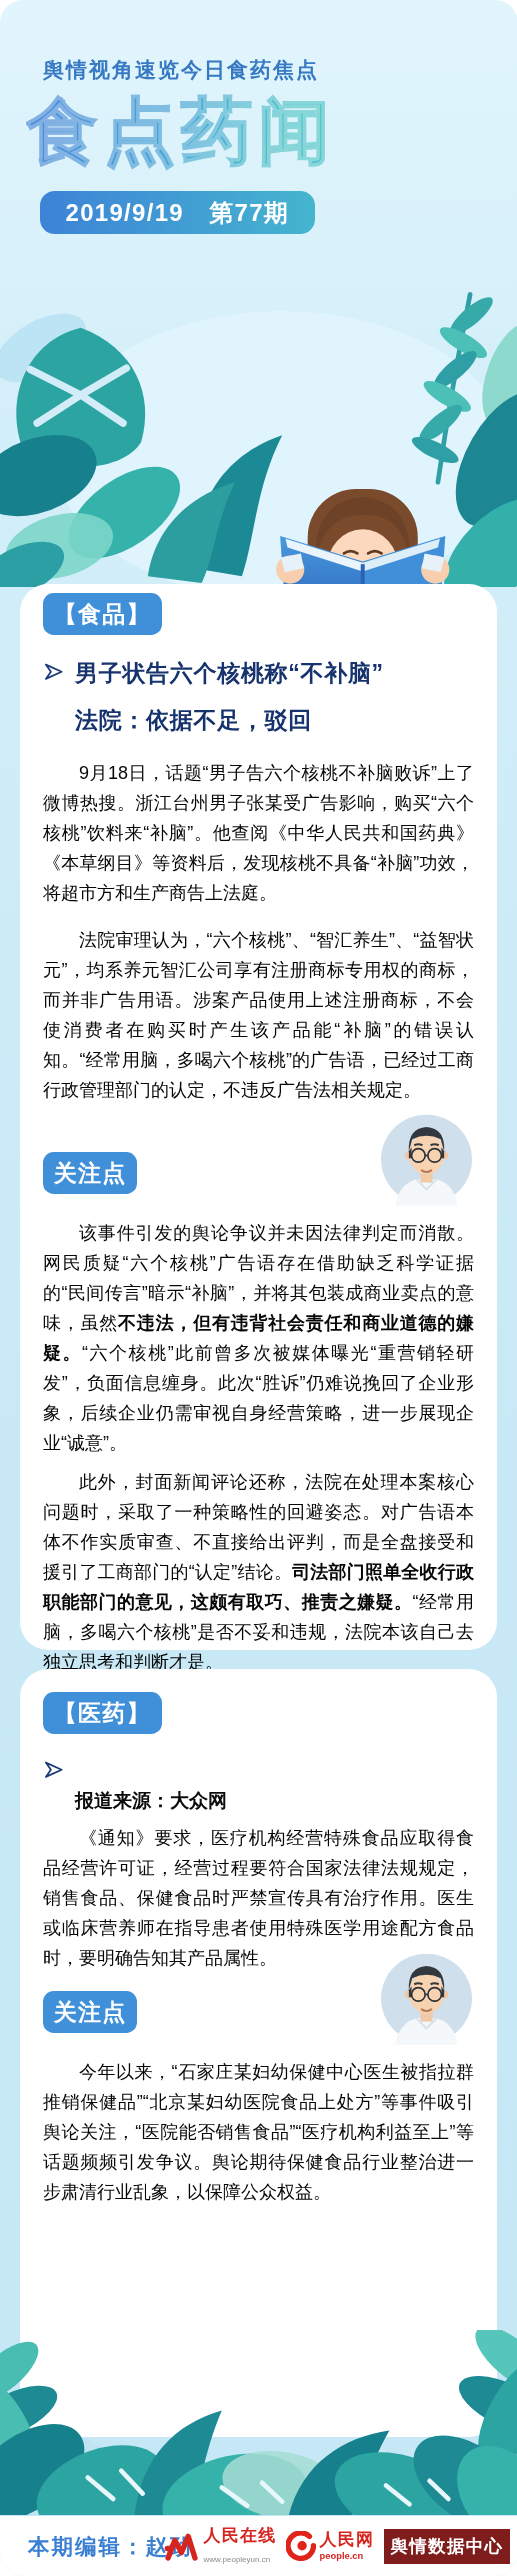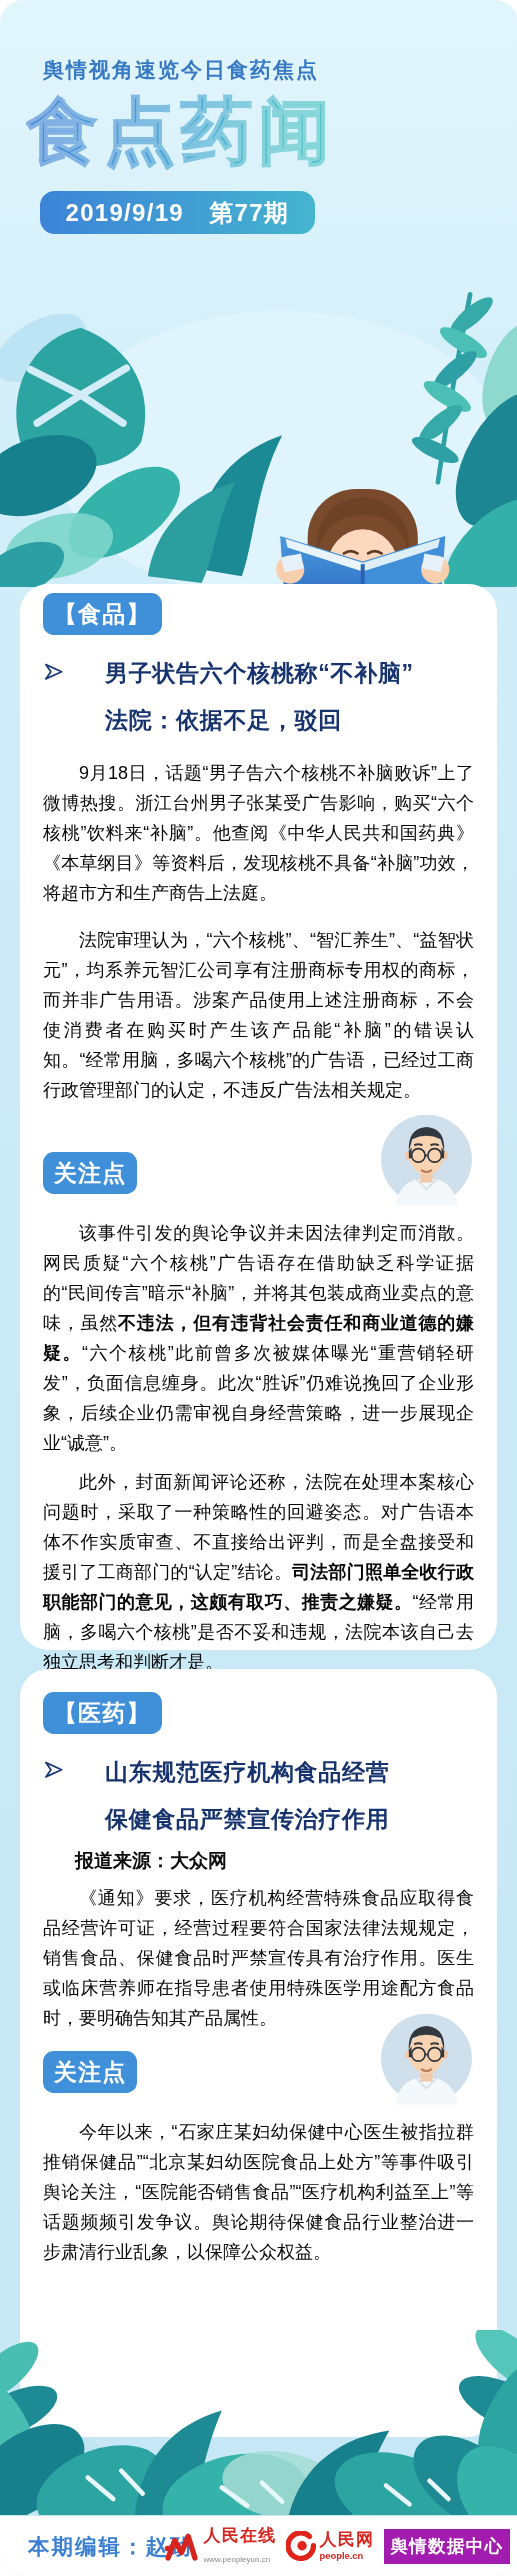--- a/index.html
+++ b/index.html
@@ -28,21 +28,21 @@
   .card{position:absolute;left:20px;width:477px;background:#ffffff;border-radius:28px;box-sizing:border-box;padding:0 23px;z-index:2;}
   .card1{top:584px;height:1066px;}
   .card2{top:1669px;height:768px;}
   .section-badge{
     display:inline-block;background:#4090d9;color:#fff;font-weight:bold;font-size:23px;
     line-height:42px;padding:0 10.7px;border-radius:10.7px;letter-spacing:1.3px;
   }
   .mt14{margin-top:9.4px;}.mt34{margin-top:23px;}
   .article-title{display:flex;margin-top:14.8px;}
   .bullet{width:32px;flex:0 0 32px;padding-top:10.7px;}
-  .title-lines{font-size:23px;font-weight:bold;color:#16336e;line-height:47px;letter-spacing:0.7px;margin-left:30px;}
+  .title-lines{font-size:23px;font-weight:bold;color:#16336e;line-height:47px;letter-spacing:0.7px;}
   .source{margin-top:5.4px;margin-left:32px;font-size:19px;font-weight:bold;color:#0c0c0c;height:23px;}
   .para{margin:0;font-size:18px;line-height:30px;color:#070707;text-align:justify;text-indent:2em;}
   .para b{font-weight:bold;}
   .p-first{margin-top:13.4px;}
   .p-next{margin-top:17.5px;}
   .p-next2{margin-top:12px;}
   .focus-row{position:relative;margin-top:47px;height:42px;}
   .focus-row.tight{margin-top:17.5px;}
   .avatar{position:absolute;right:0px;top:-39px;width:95px;height:93px;}
   .f1{margin-top:24px;}
@@ -50,21 +50,21 @@
   
   .bottom-leaves{position:absolute;left:0;top:2330px;width:518px;height:185px;z-index:3;pointer-events:none;}
   .footer{position:absolute;left:0;top:2516px;width:518px;height:60px;background:#ffffff;z-index:4;}
   .editor{position:absolute;left:28px;top:16px;font-size:21.5px;font-weight:bold;color:#3a7fd2;letter-spacing:2px;}
   .logos{position:absolute;right:8px;top:6.7px;display:flex;align-items:center;gap:9.4px;height:47px;}
   .logo-unit{display:flex;align-items:center;gap:4px;}
   .logo-col{display:flex;flex-direction:column;line-height:1.1;}
   .logo-cn{font-size:17px;font-weight:bold;color:#d6251f;letter-spacing:1.3px;font-family:"Liberation Serif","DejaVu Serif",serif;}
   .logo-url{font-size:8px;color:#8a8a8a;margin-top:10px;}
   .logo-sub{font-size:9.4px;font-weight:bold;color:#d6251f;margin-top:1.3px;}
-  .red-badge{background:#a21caf;color:#fff;font-size:17.5px;font-weight:bold;padding:5.4px 6.7px;letter-spacing:1.3px;}
+  .red-badge{background:#7f1d1d;color:#fff;font-size:17.5px;font-weight:bold;padding:5.4px 6.7px;letter-spacing:1.3px;}
 </style>
 </head>
 <body>
 
 <div class="page">
 
   <div class="tagline">舆情视角速览今日食药焦点</div>
   <div class="logo">食点药闻</div>
   <div class="issue-badge">2019/9/19　第77期</div>
 
@@ -177,24 +177,20 @@
   </div>
 
   <div class="card card2">
     <div class="section-badge mt34">【医药】</div>
 
     <div class="article-title">
       <span class="bullet">
         <svg width="21.5" height="21.5" viewBox="0 0 30 30">
             <path d="M4 5 L26 15 L4 25 L11 15 Z" fill="#ffffff" stroke="#1c3a78" stroke-width="2.5" stroke-linejoin="round"></path>
           </svg>
-      </span>
-      <span class="title-lines">
-        <div>山东规范医疗机构食品经营</div>
-        <div>保健食品严禁宣传治疗作用</div>
       </span>
     </div>
 
     <div class="source">报道来源：大众网</div>
 
     <p class="para p-next2">《通知》要求，医疗机构经营特殊食品应取得食品经营许可证，经营过程要符合国家法律法规规定，销售食品、保健食品时严禁宣传具有治疗作用。医生或临床营养师在指导患者使用特殊医学用途配方食品时，要明确告知其产品属性。</p>
 
     <div class="focus-row tight">
       <span class="section-badge">关注点</span>
       <svg class="avatar" viewBox="0 0 140 136">

